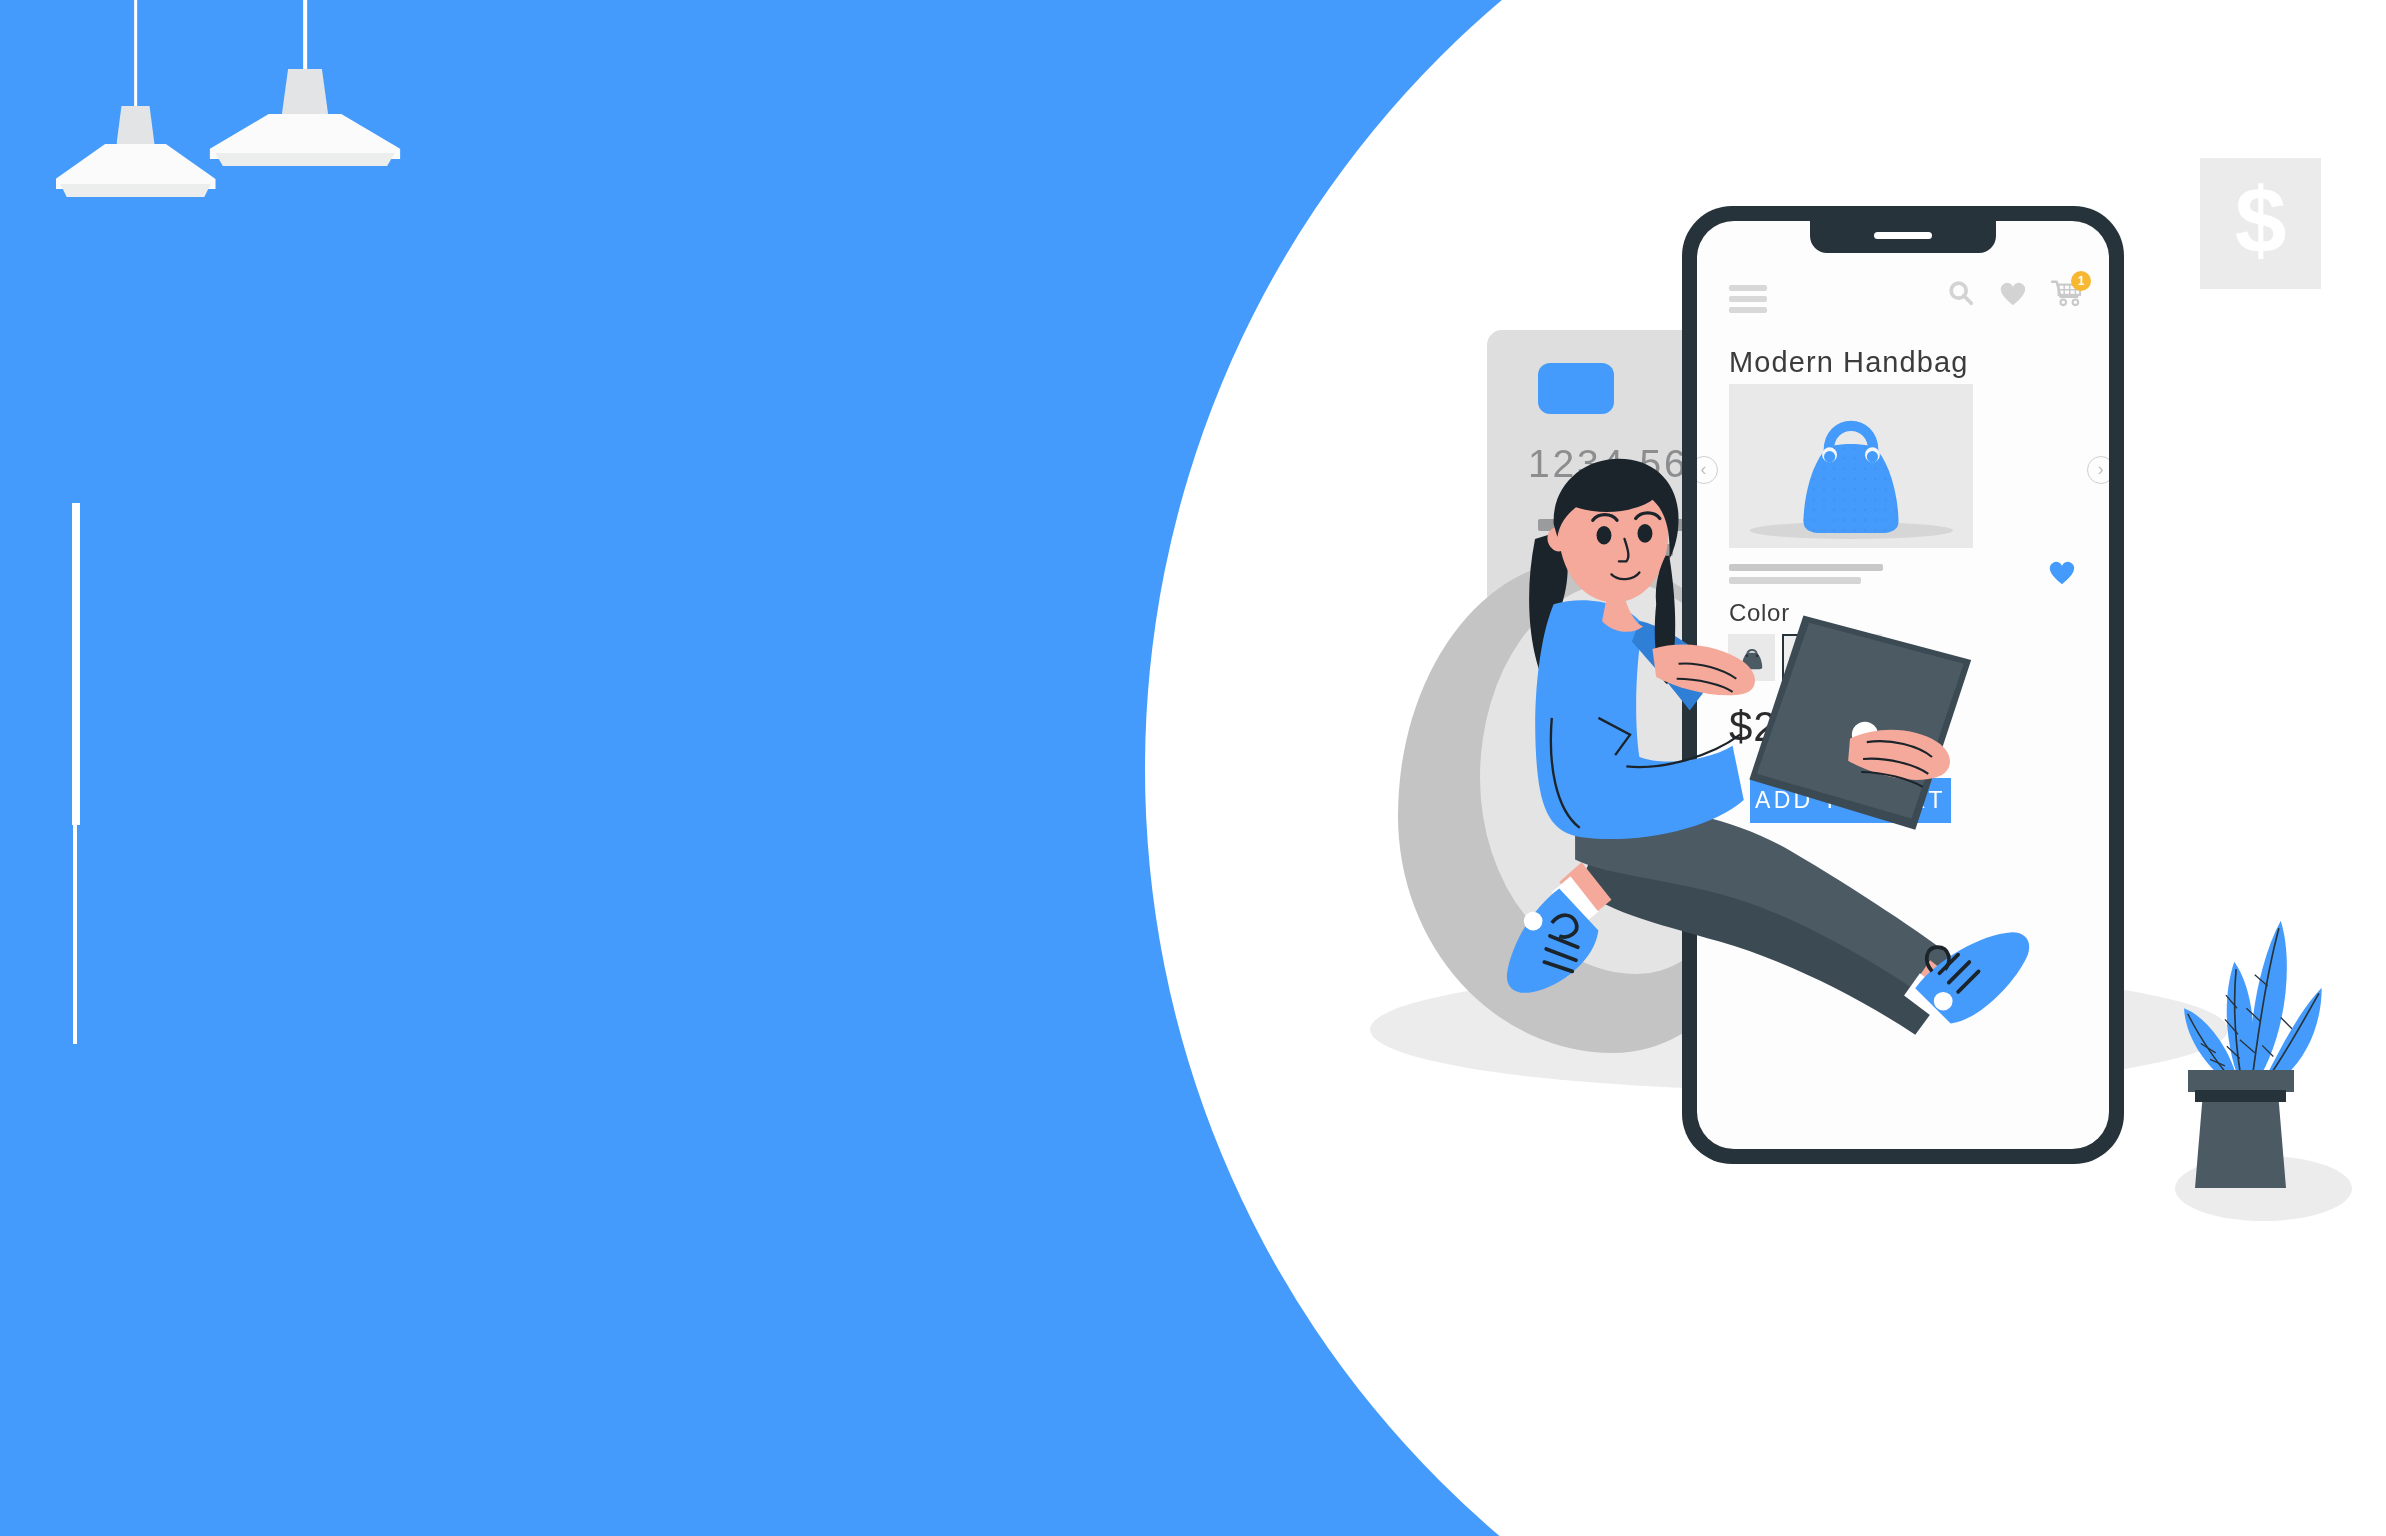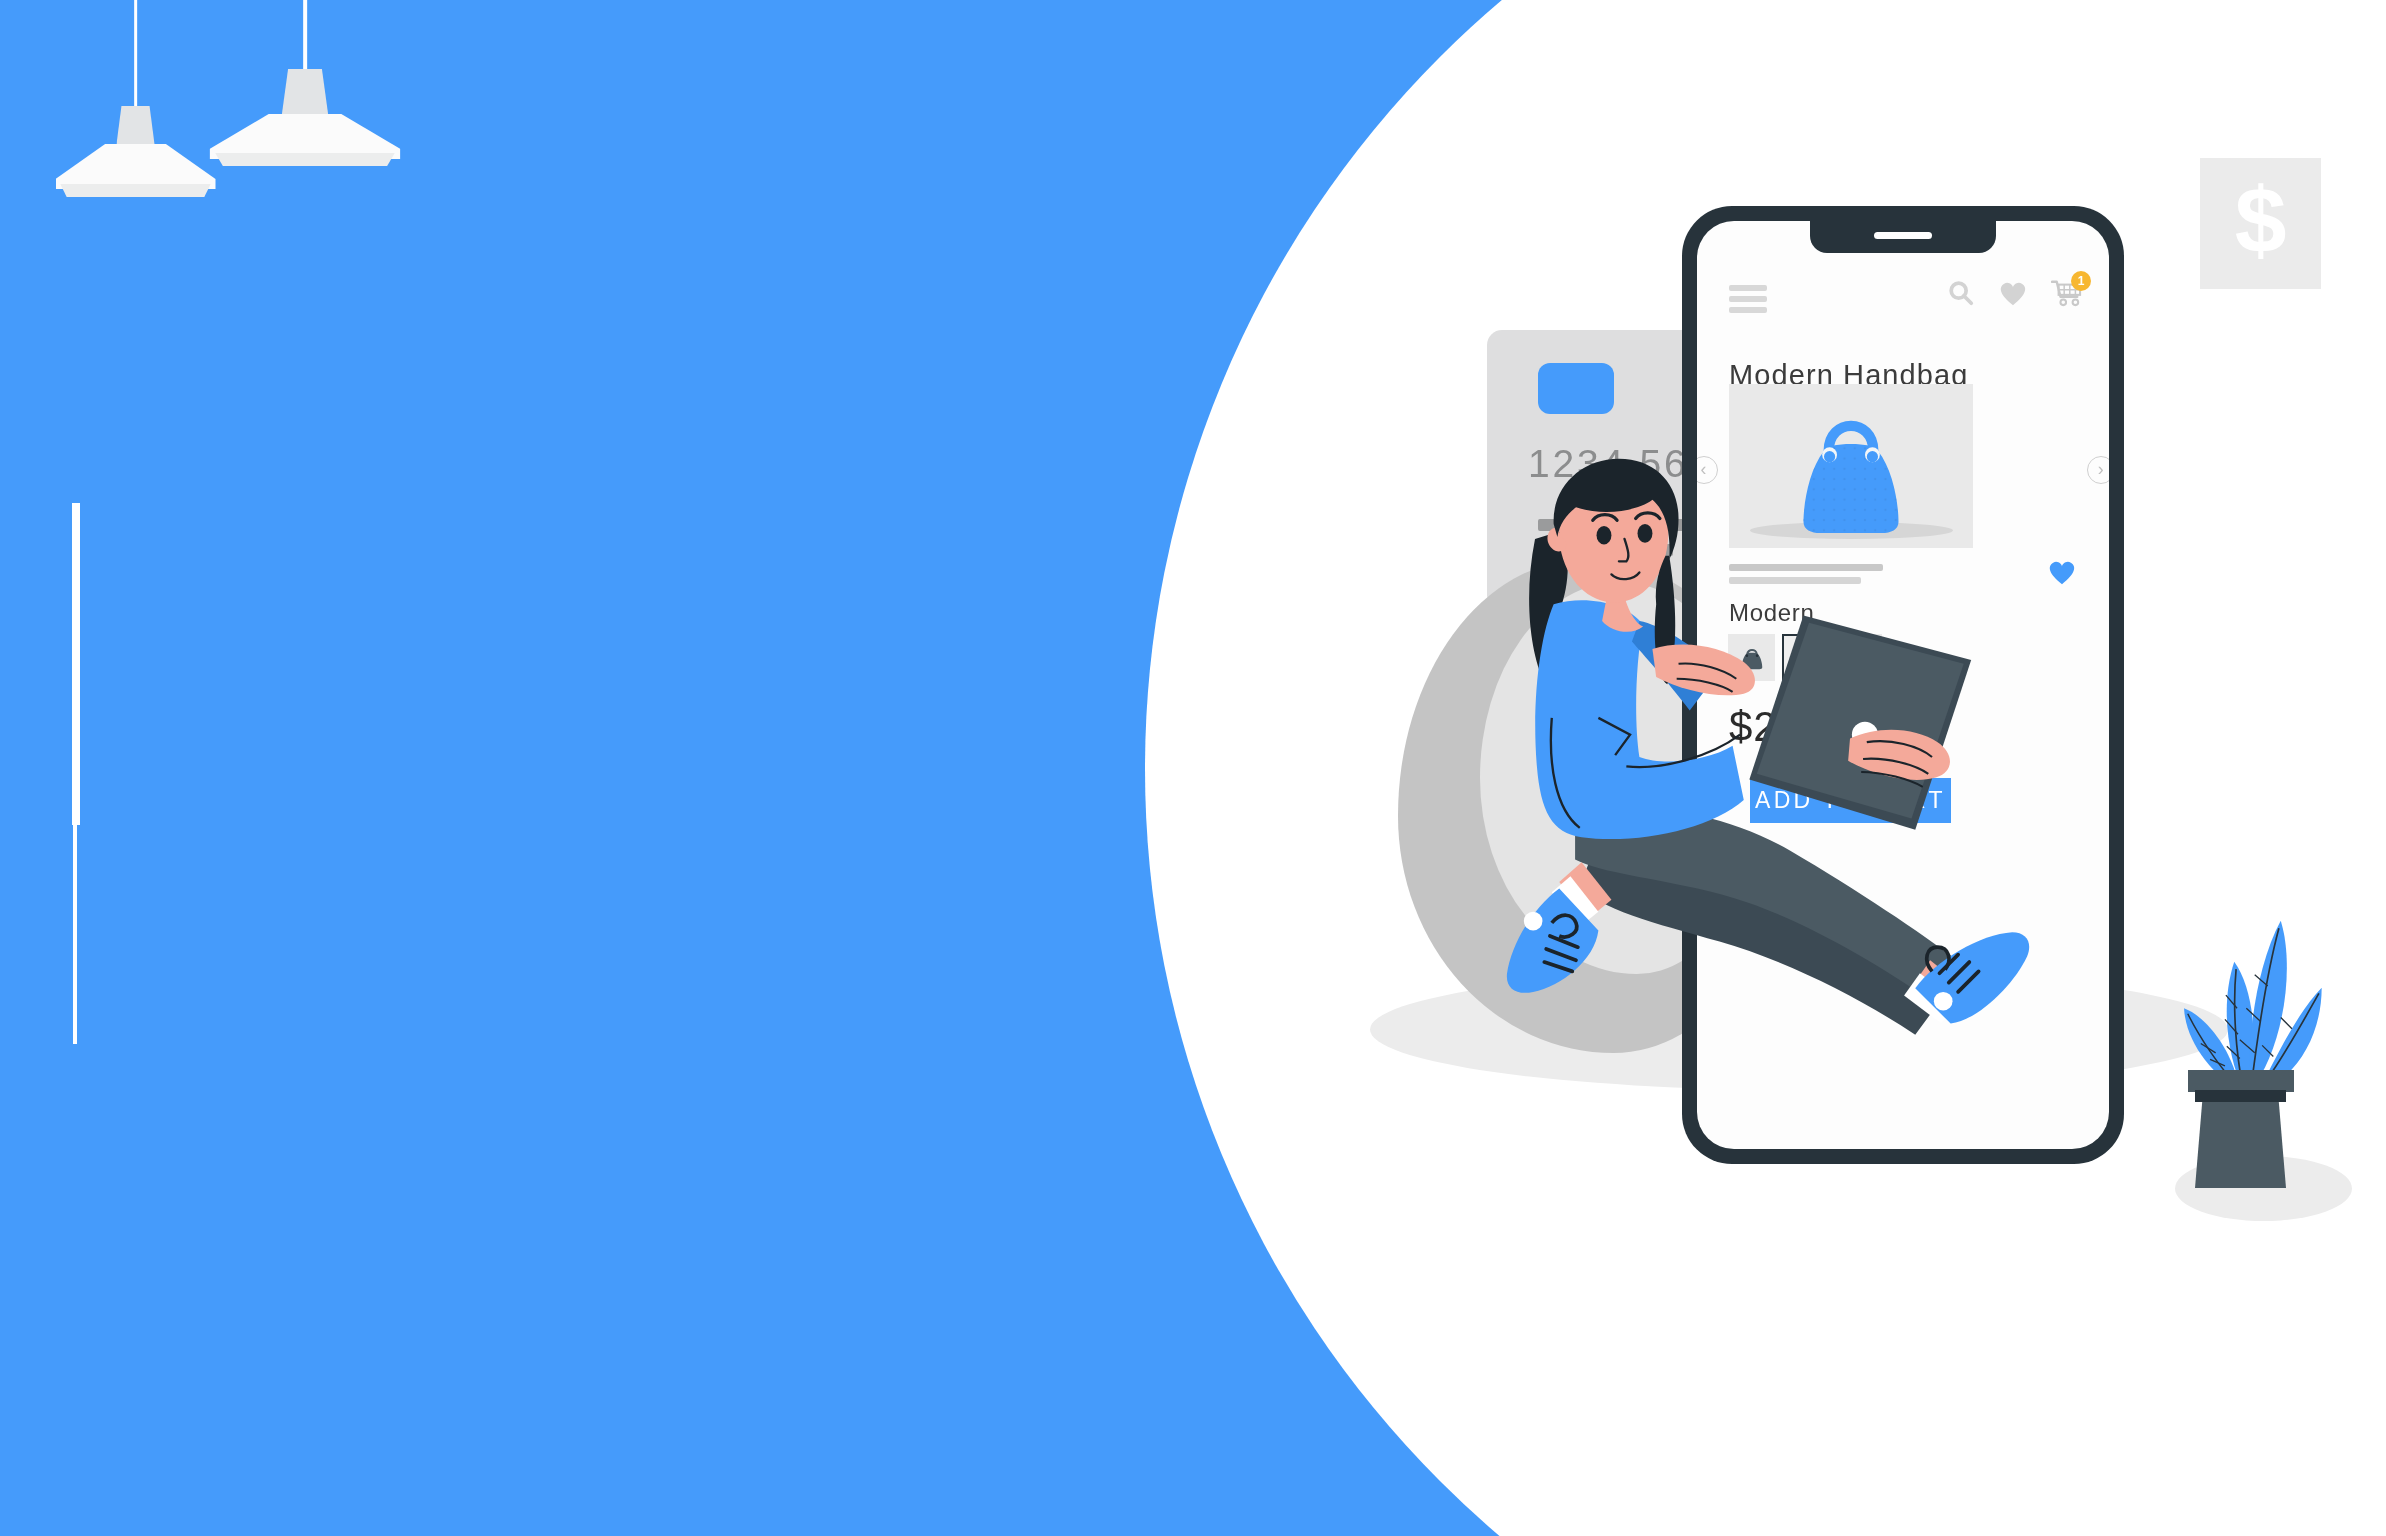--- a/index.html
+++ b/index.html
@@ -197,21 +197,21 @@
     position:absolute; left:50%; top:11.2px; transform:translateX(-50%);
     width:58px; height:6.5px; background:#ffffff; border-radius:3.7px;
   }
 
   .app-header { position:absolute; left:32px; right:26px; top:58px; height:45px; }
   .hamburger { position:absolute; left:0; top:5.6px; width:38px; height:29px; }
   .hamburger i { display:block; width:100%; height:6.5px; background:#d8d8d8; border-radius:1.9px; margin-bottom:4.7px; }
   .hdr-icons { position:absolute; right:0; top:0; display:flex; align-items:center; gap:23px; }
 
   .prod-title {
-    position:absolute; left:32px; top:138px;
+    position:absolute; left:32px; top:125px;
     font-family:"Liberation Sans Narrow","Liberation Sans", sans-serif;
     font-size:29px; color:#3c3c3c; letter-spacing:1.1px; white-space:nowrap;
   }
   .prod-image {
     position:absolute; left:32px; top:163px;
     width:244px; height:164px; background:#e9e9e9;
   }
   .bag-shadow {
     position:absolute; left:20.5px; bottom:9.3px; width:203px; height:17px;
     background:#d6d6d6; border-radius:50%;
@@ -402,21 +402,21 @@
         </div>
 
         <div class="desc-ln1"></div>
         <div class="desc-ln2"></div>
         <div class="fav-heart">
           <svg width="30" height="28" viewBox="0 0 32 30">
             <path d="M16 28 C 2 17, 0 9, 6.5 5 C 11.5 2, 16 7, 16 9 C 16 7, 20.5 2, 25.5 5 C 32 9, 30 17, 16 28 Z" fill="#459bfb"></path>
           </svg>
         </div>
 
-        <div class="color-label">Modern</div>
+        <div class="color-label">Color</div>
         <div class="swatches">
           <div class="swatch">
             <svg width="30" height="28" viewBox="0 0 32 30">
               <path d="M11 11 C11 5, 21 5, 21 11" fill="none" stroke="#4b5a63" stroke-width="2.2"></path>
               <path d="M9.5 11 C10 9, 22 9, 22.5 11 C26 15, 27 22, 27 25 C27 26.5, 25.5 27, 24 27 H8 C6.5 27, 5 26.5, 5 25 C5 22, 6 15, 9.5 11 Z" fill="#4b5a63"></path>
               <circle cx="10.5" cy="12.5" r="1.4" fill="#27333b"></circle>
               <circle cx="21.5" cy="12.5" r="1.4" fill="#27333b"></circle>
             </svg>
           </div>
           <div class="swatch sel">

